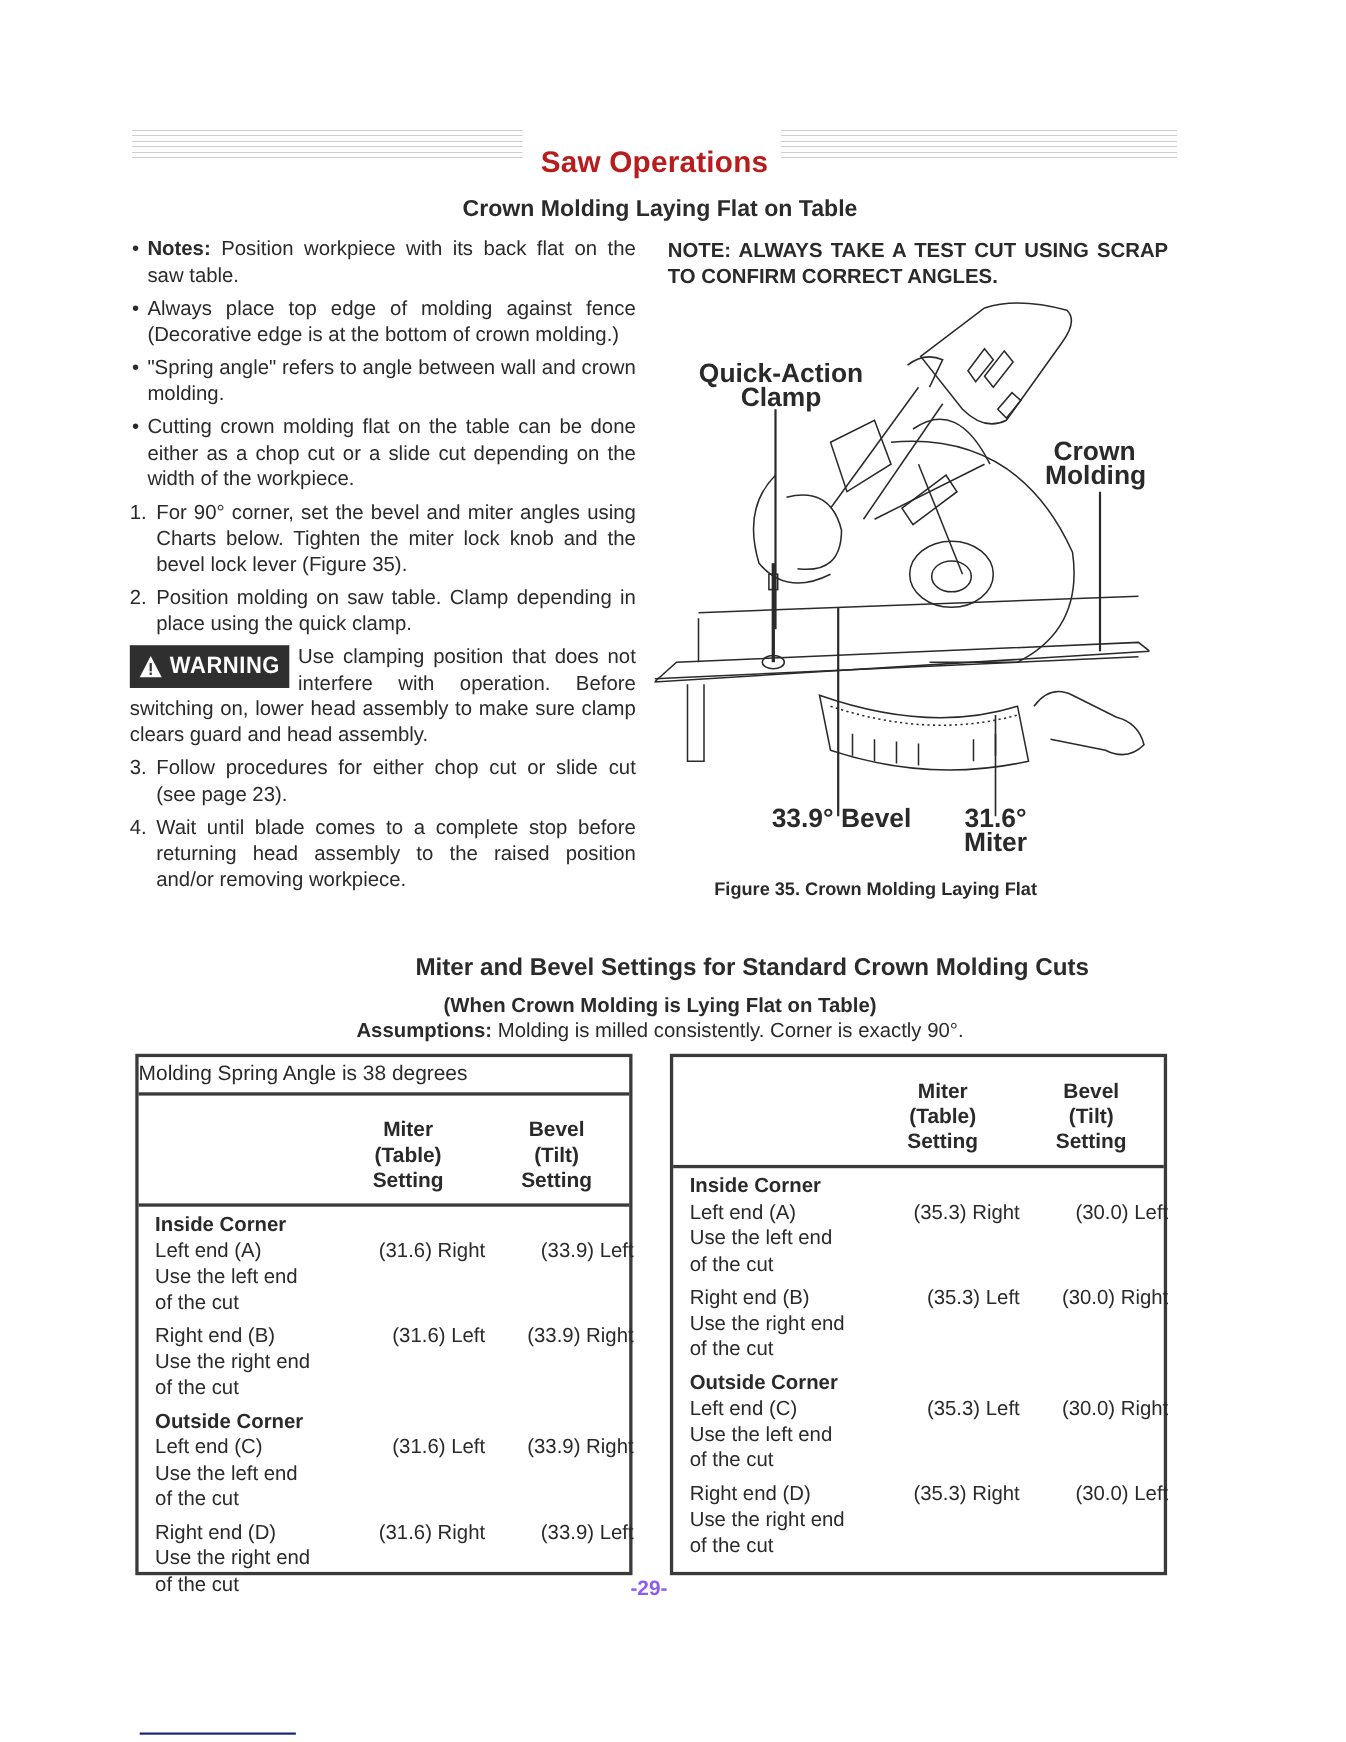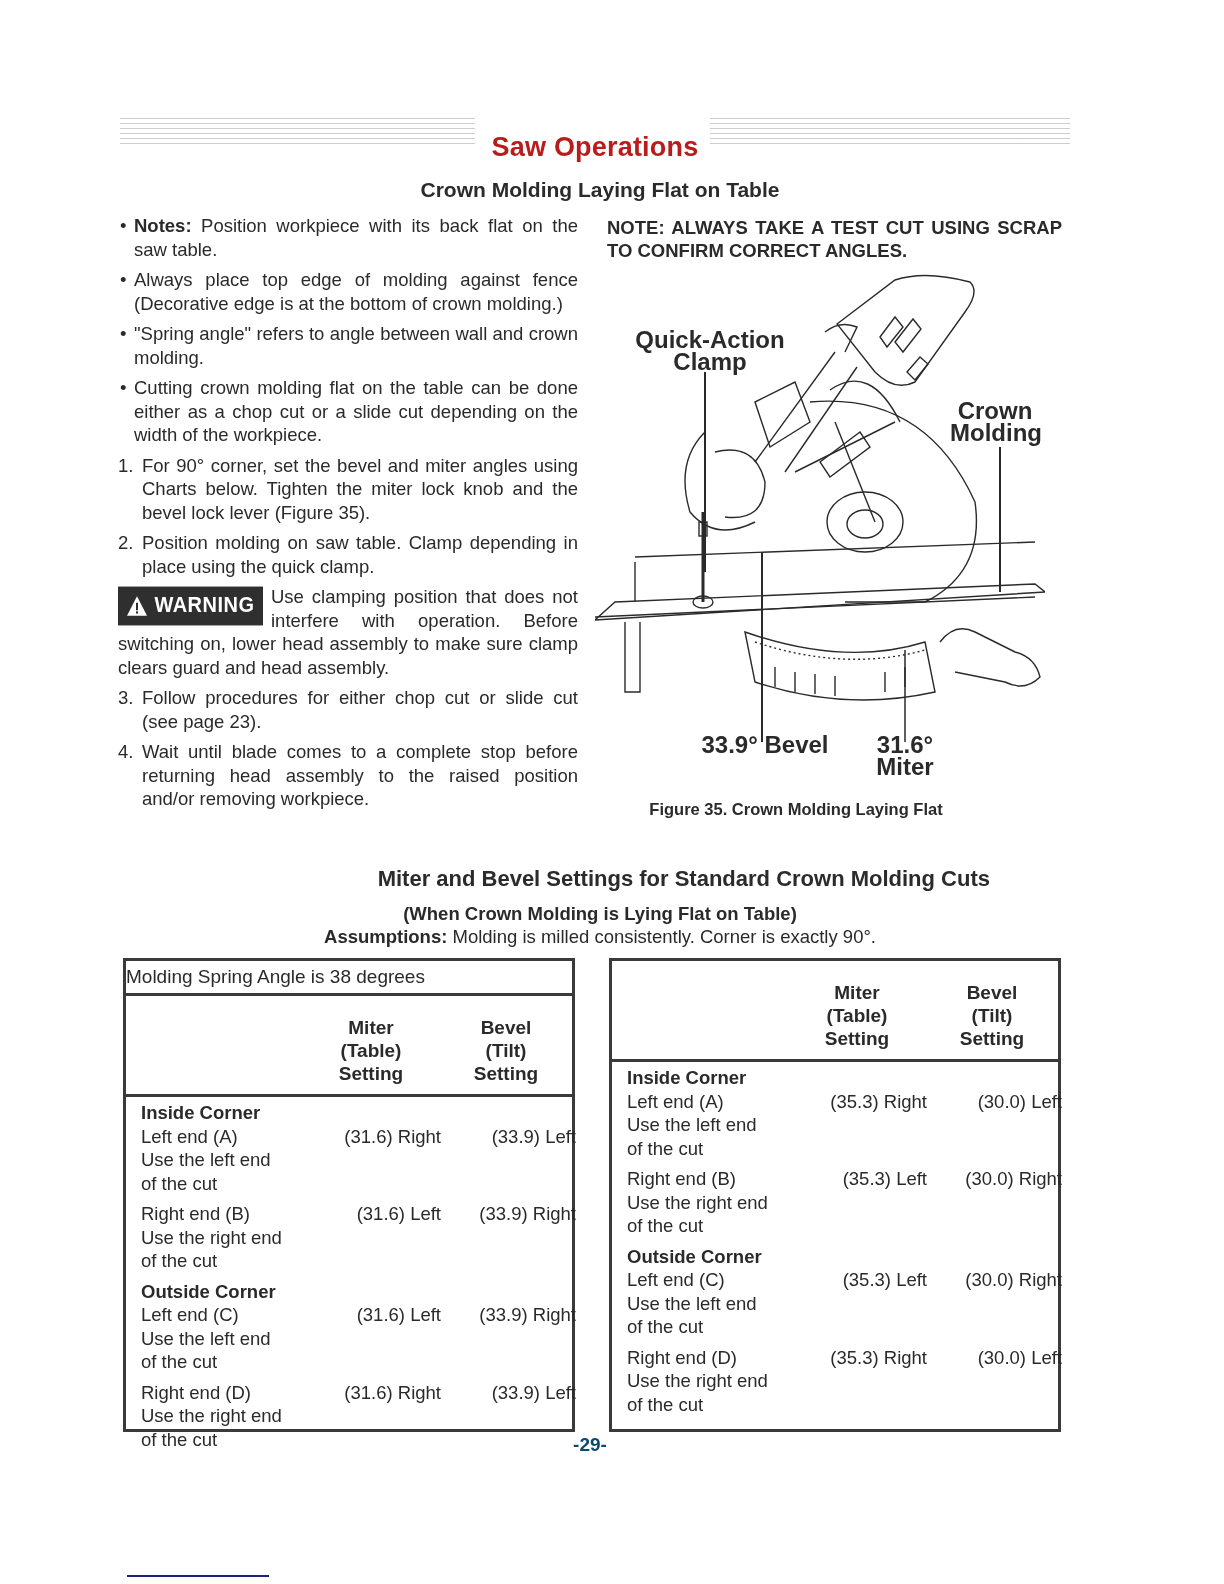--- a/index.html
+++ b/index.html
@@ -54,21 +54,21 @@
     .spec-table .caption { height: 32px; line-height: 32px; text-align: left; font-weight: normal; font-size: 19px;
       border-bottom: 3px solid #3a3a3a; }
     .spec-table .heads { height: 82px; border-bottom: 3px solid #3a3a3a; position: relative; font-weight: bold; font-size: 19px; line-height: 23px; margin-top: 16px; }
     .spec-table .heads .h { position: absolute; top: 4px; width: 120px; text-align: center; }
     .spec-table .body { padding: 4px 0 0 15px; position: relative; line-height: 23.5px; }
     .group-label { font-weight: bold; }
     .row { position: relative; margin-bottom: 7px; }
     .row .desc div { white-space: nowrap; }
     .row .val { position: absolute; top: 0; width: 130px; text-align: right; white-space: nowrap; }
 
-    .page-num { position: absolute; left: 560px; top: 1434px; width: 60px; text-align: center; font-weight: bold; font-size: 19px; color: #0c4a6e; }
+    .page-num { position: absolute; left: 560px; top: 1434px; width: 60px; text-align: center; font-weight: bold; font-size: 19px; color: #8b5cf6; }
     .footer-line { position: absolute; left: 127px; top: 1575px; width: 142px; height: 2px; background: #1a237e; }
   </style>
 </head>
 <body>
 
 <div class="header-band">
   <div class="dots left"></div>
   <div class="dots right"></div>
 </div>
 <div class="section-title">Saw Operations</div>

